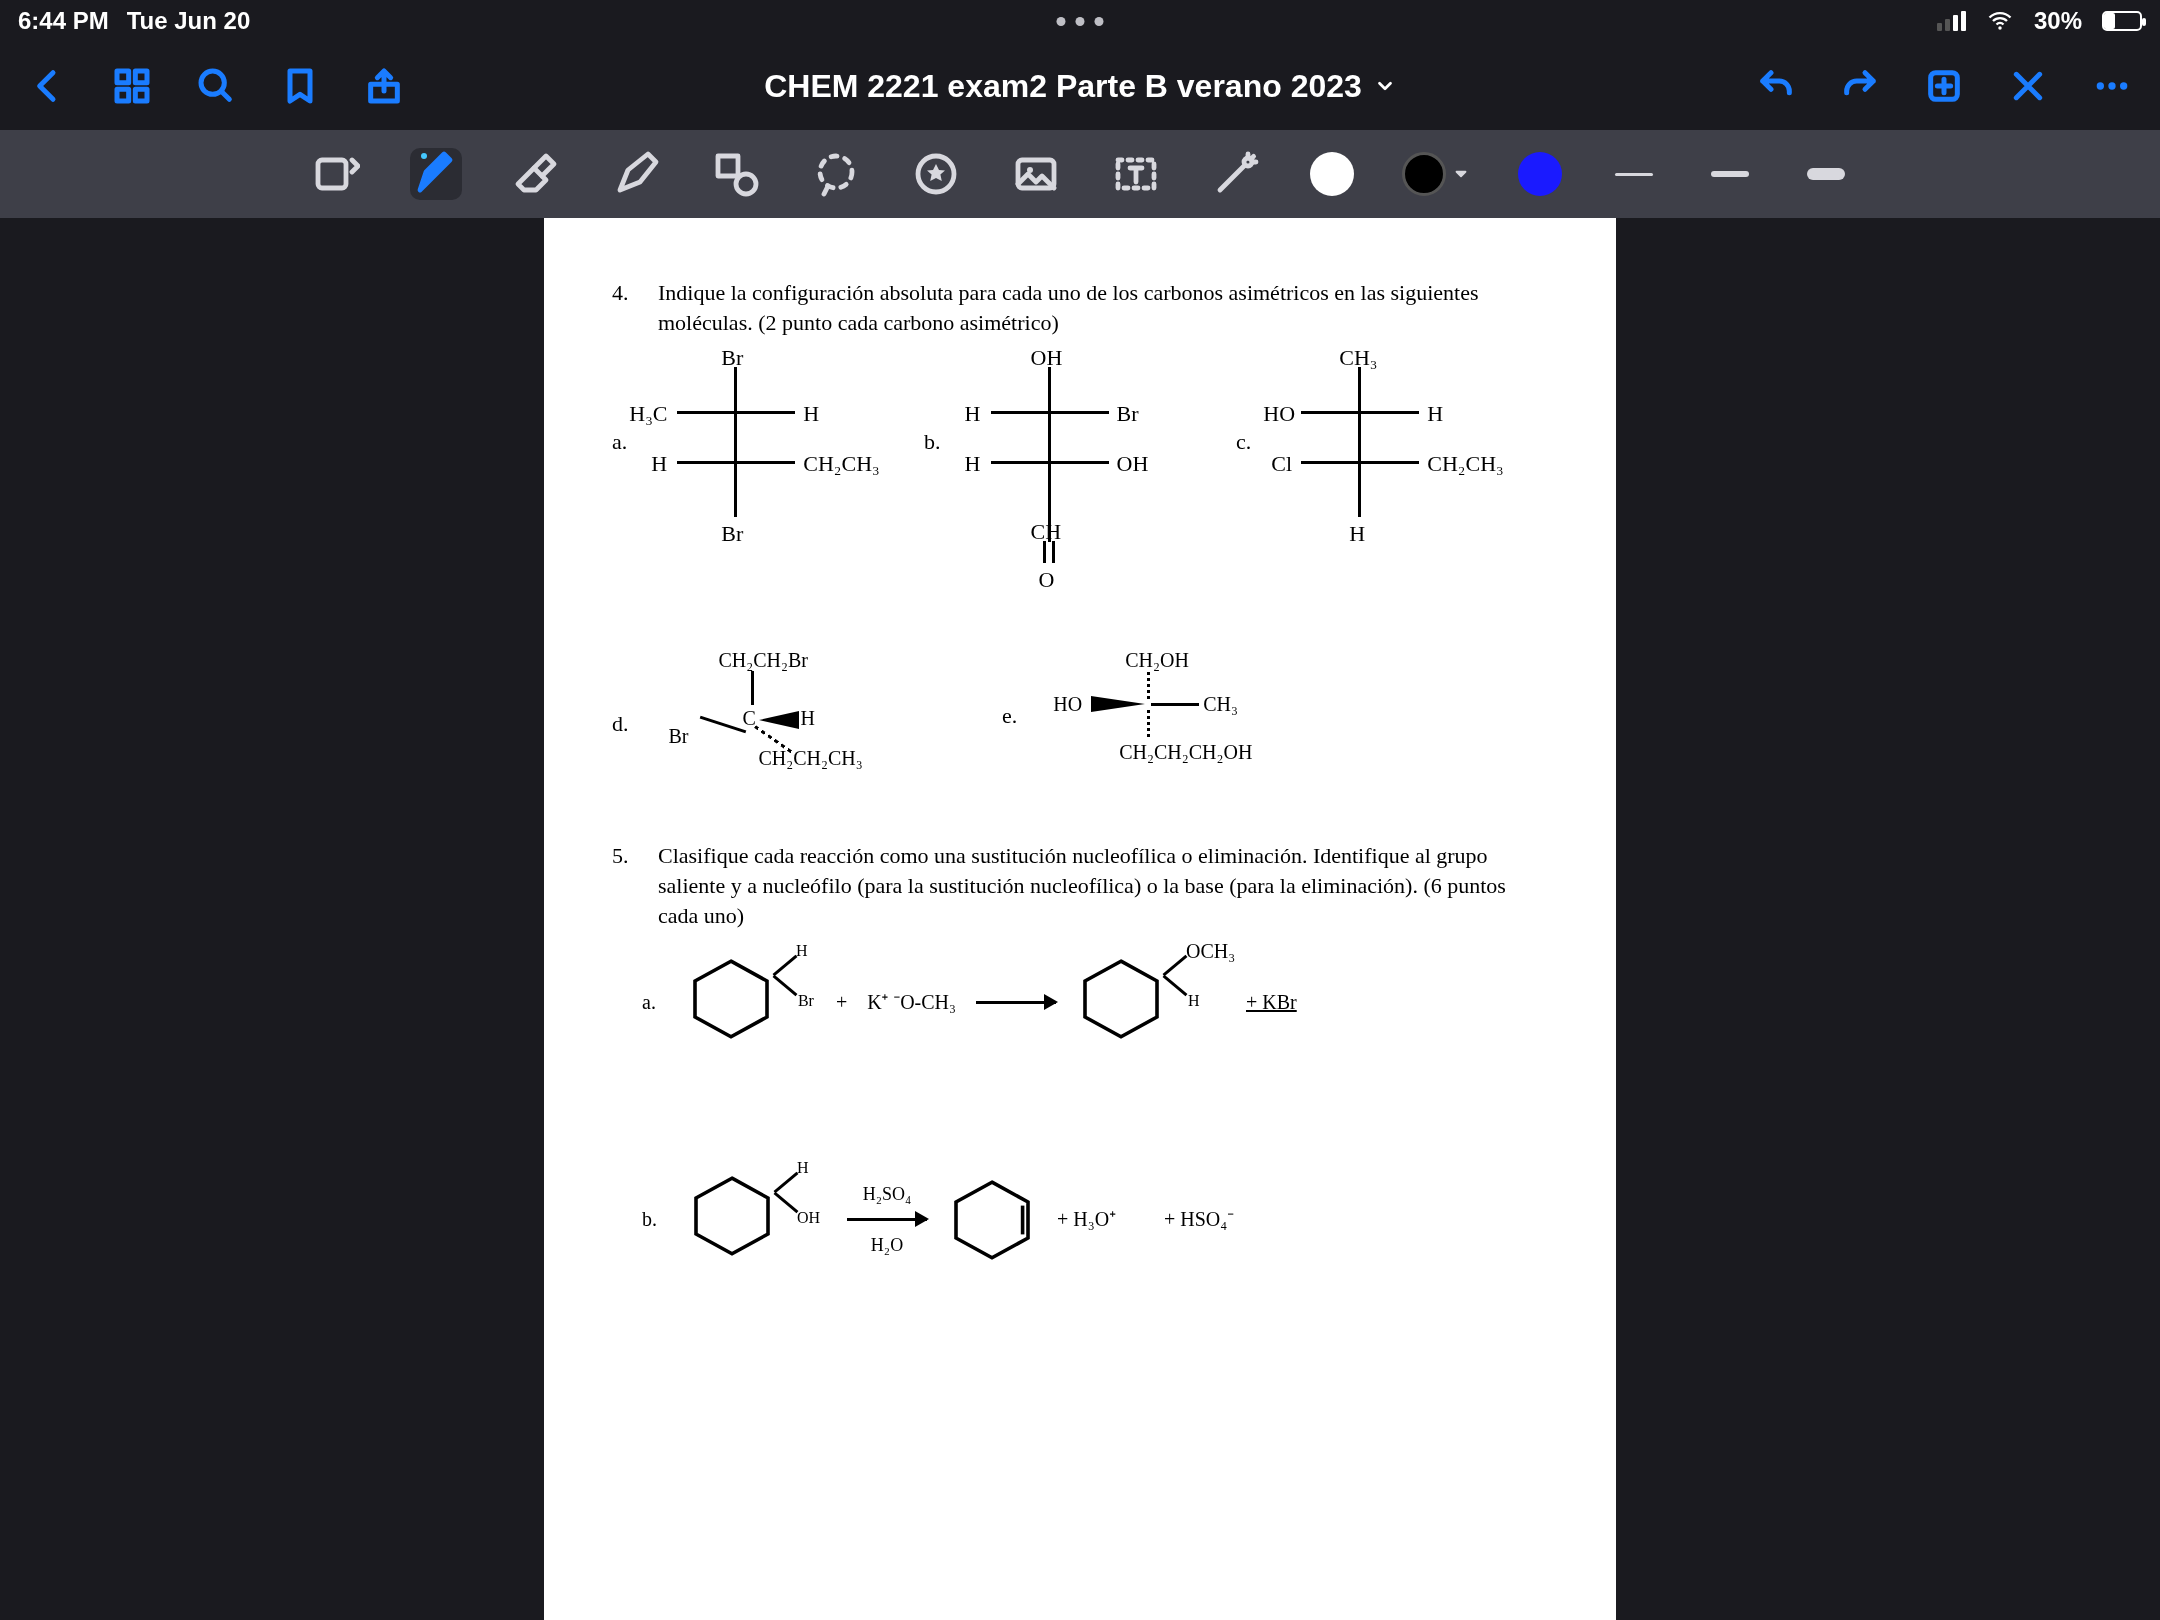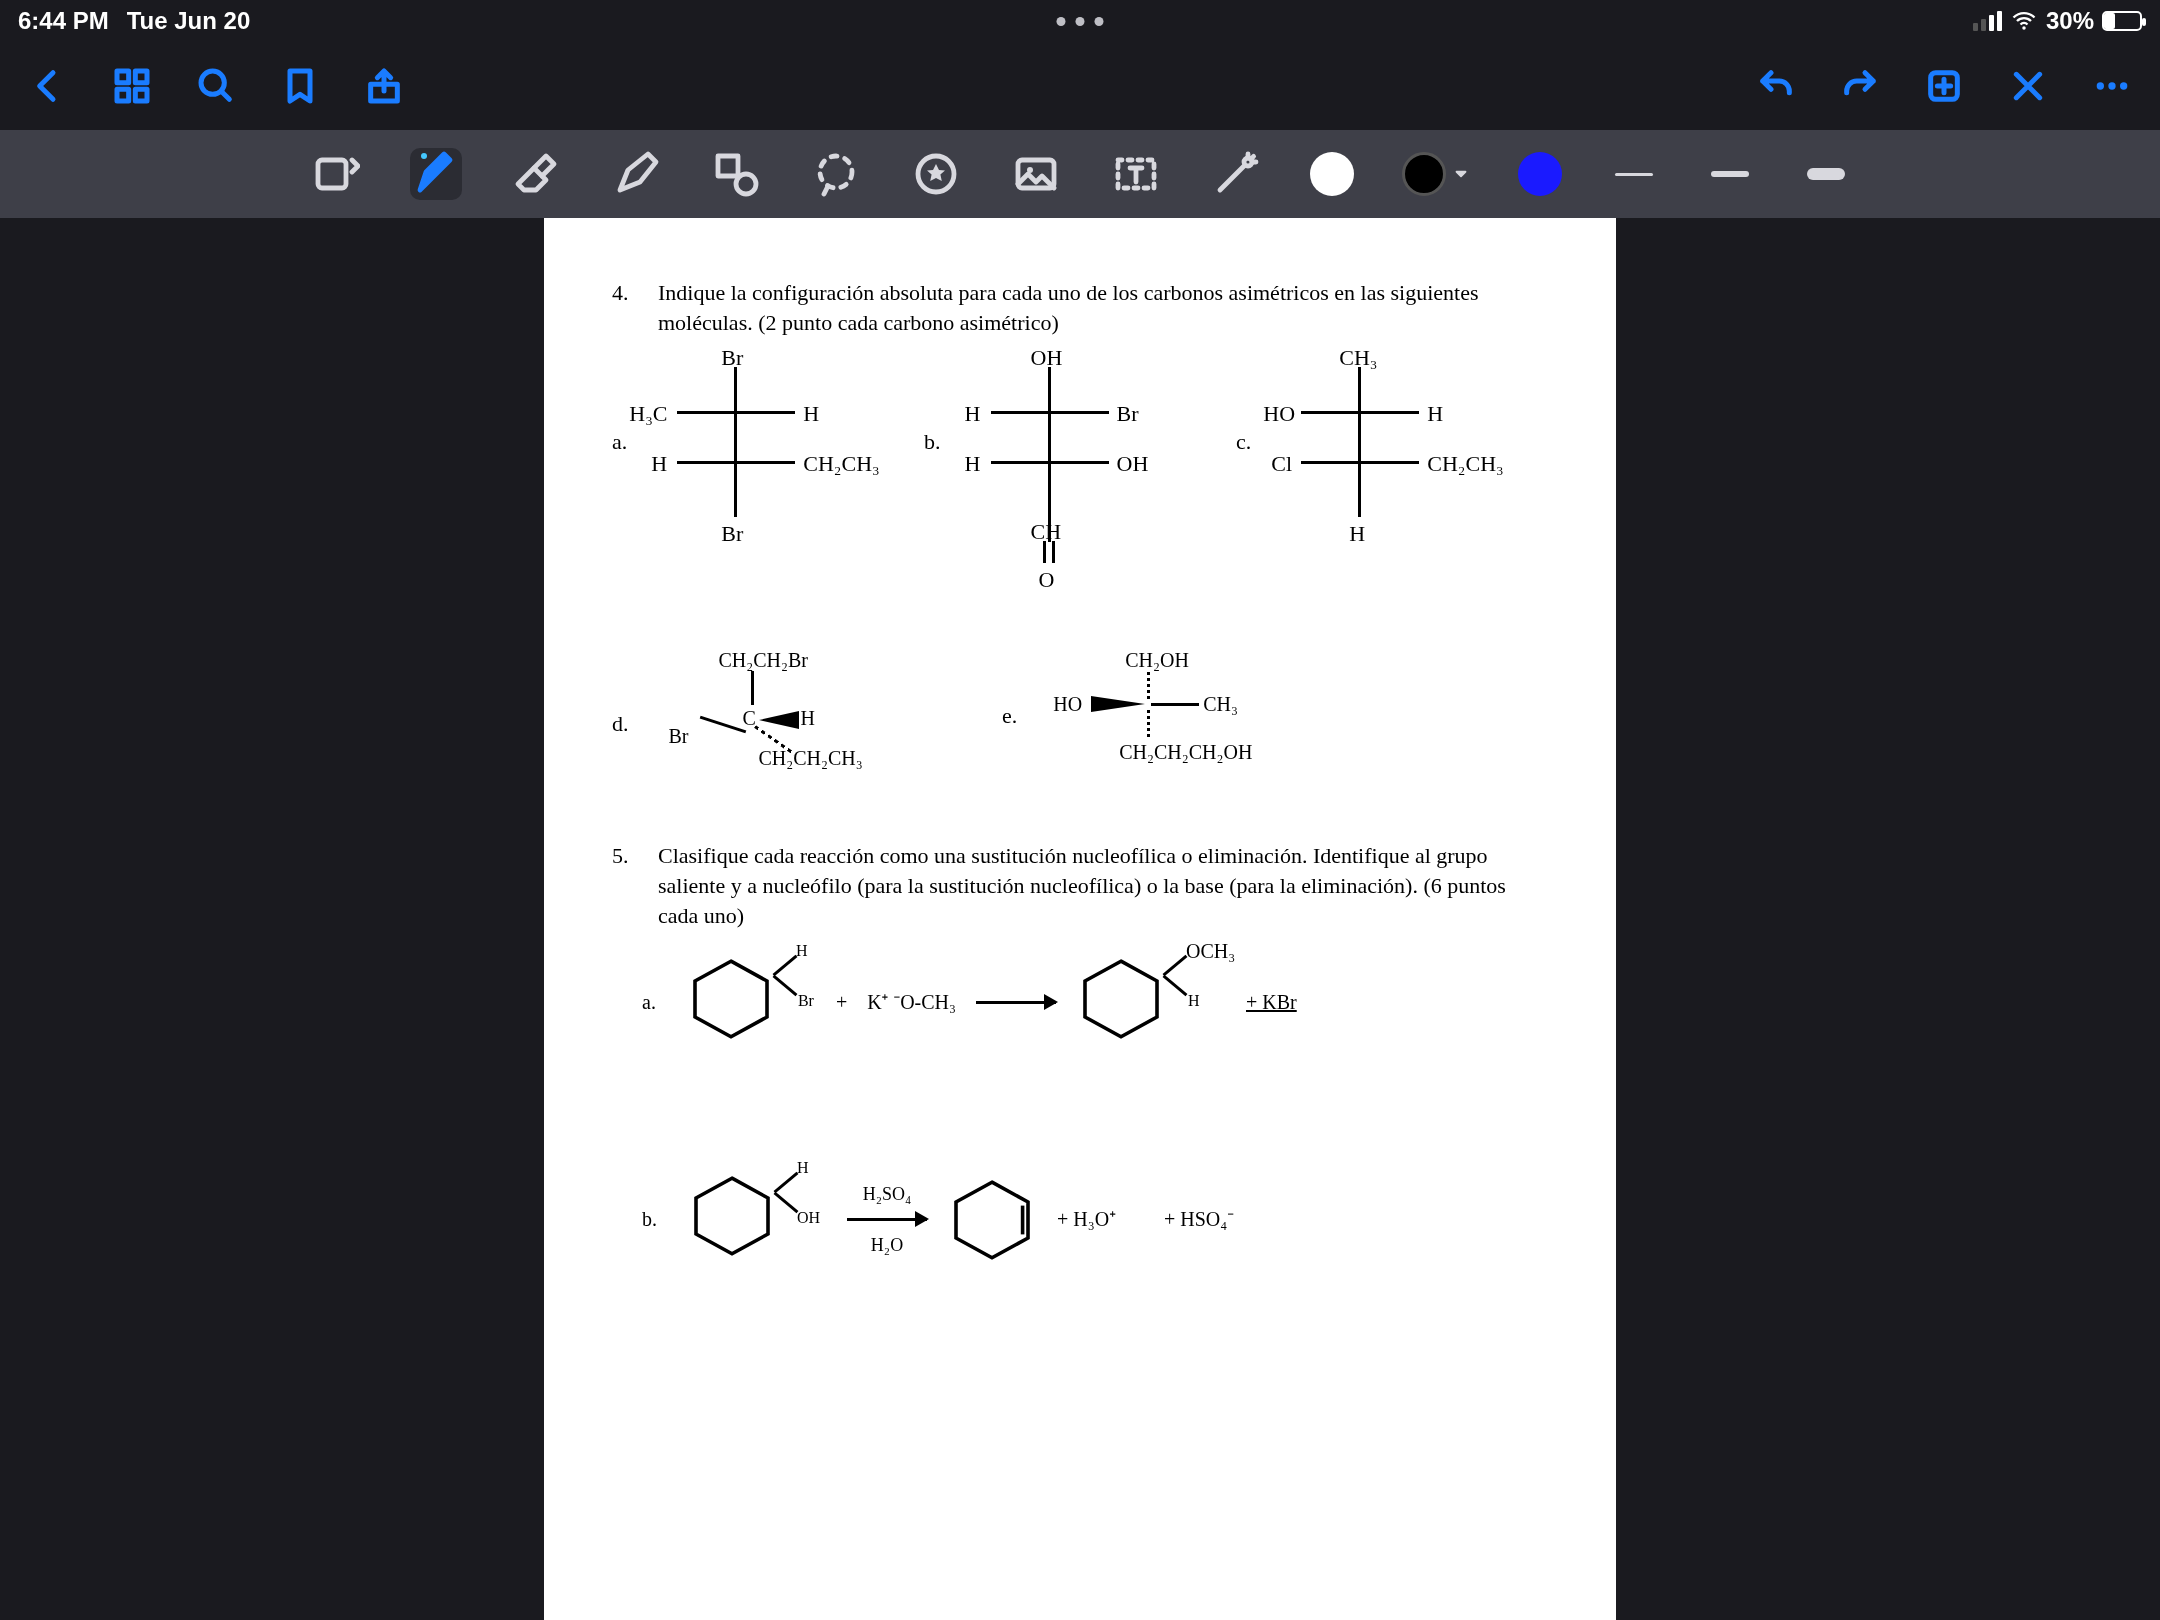--- a/index.html
+++ b/index.html
@@ -20,21 +20,21 @@
     justify-content: space-between;
     padding: 0 18px;
     color: #fff;
     font-size: 24px;
     font-weight: 600;
   }
   .statusbar .left { display:flex; gap:18px; align-items:flex-start;}
   .statusbar .center { position:absolute; left:50%; transform:translateX(-50%);
     display:flex; gap:10px;}
   .statusbar .dot { width:9px;height:9px;border-radius:50%;background:#bfbfc5;}
-  .statusbar .right { display:flex; align-items:center; gap:8px;}
+  .statusbar .right { display:flex; align-items:center; gap:20px;}
   .sig-bars{display:flex;gap:3px;align-items:flex-end;}
   .sig-bars span{width:5px;background:#fff;border-radius:1px;}
   .sig-bars span:nth-child(1){height:8px;background:#555;}
   .sig-bars span:nth-child(2){height:12px;background:#555;}
   .sig-bars span:nth-child(3){height:16px;}
   .sig-bars span:nth-child(4){height:20px;}
   .battery{width:40px;height:20px;border:2px solid #fff;border-radius:5px;position:relative;}
   .battery::after{content:"";position:absolute;right:-6px;top:5px;width:4px;height:8px;background:#fff;border-radius:2px;}
   .battery .fill{background:#fff;height:100%;width:30%;border-radius:2px;}
   
@@ -140,20 +140,26 @@
     <svg viewBox="0 0 24 24">
         <circle cx="10" cy="10" r="7"></circle>
         <path d="M20 20l-5-5"></path>
       </svg>
     <svg viewBox="0 0 24 24">
         <path d="M6 3h12v18l-6-4-6 4z"></path>
       </svg>
     <svg viewBox="0 0 24 24">
         <path d="M12 3v12M8 7l4-4 4 4"></path>
         <rect x="4" y="11" width="16" height="10"></rect>
+      </svg>
+  </div>
+  <div class="title">
+    <span>CHEM 2221 exam2 Parte B verano 2023</span>
+    <svg viewBox="0 0 24 24" style="stroke:#fff;">
+        <path d="M6 9l6 6 6-6"></path>
       </svg>
   </div>
   <div class="group">
     <svg viewBox="0 0 24 24">
         <path d="M9 14l-5-5 5-5M4 9h10a6 6 0 016 6v1"></path>
       </svg>
     <svg viewBox="0 0 24 24">
         <path d="M15 14l5-5-5-5M20 9H10a6 6 0 00-6 6v1"></path>
       </svg>
     <svg viewBox="0 0 24 24">

